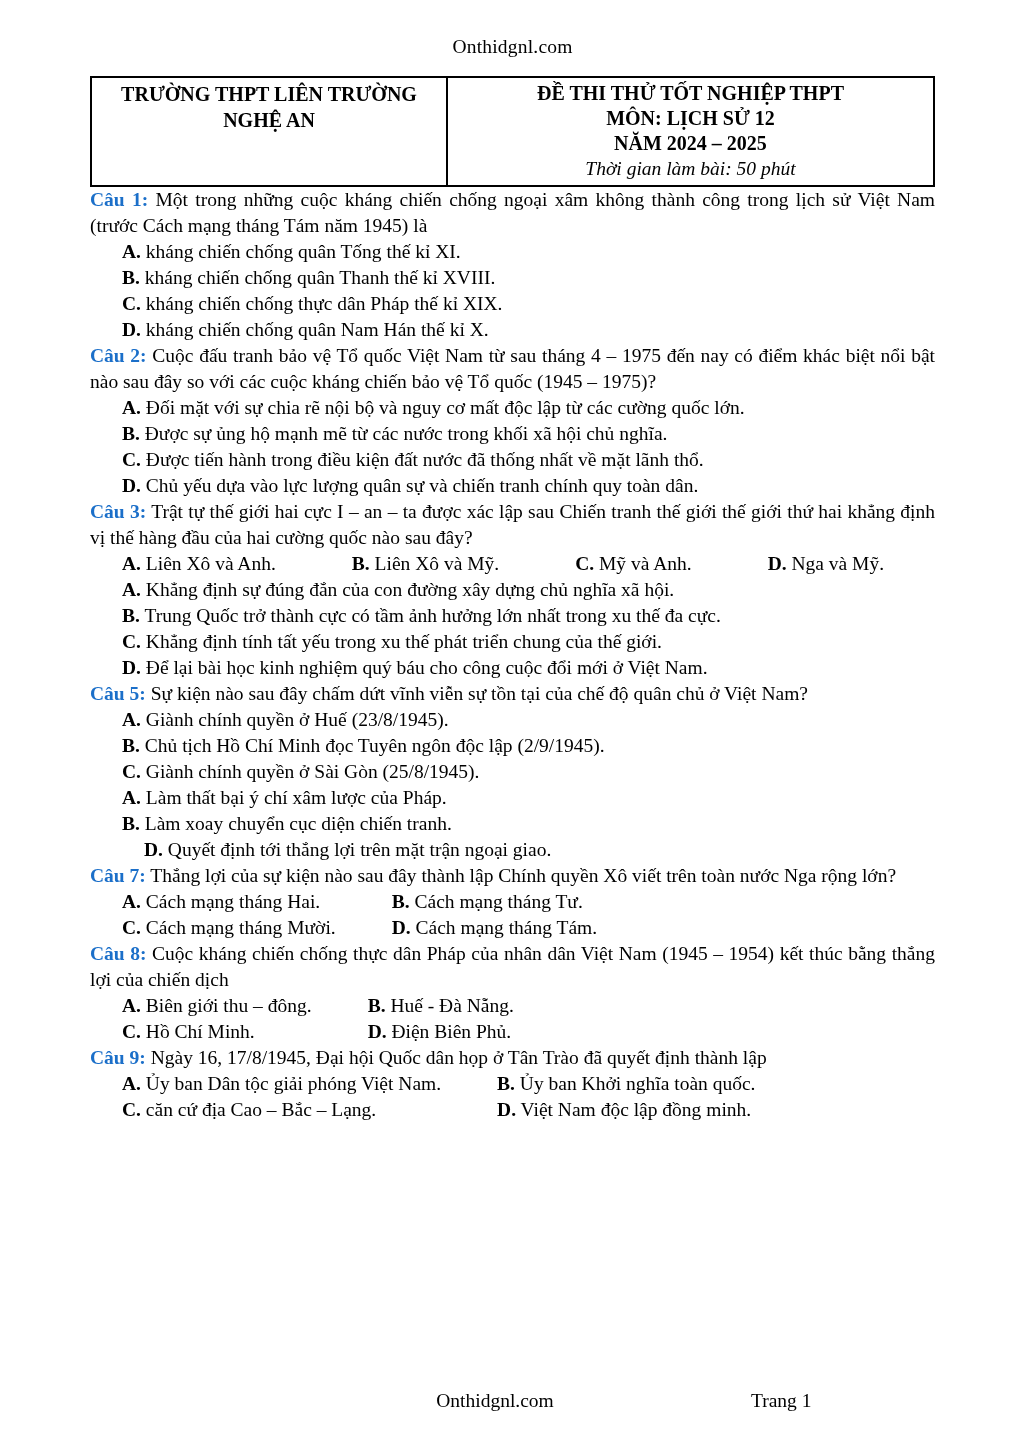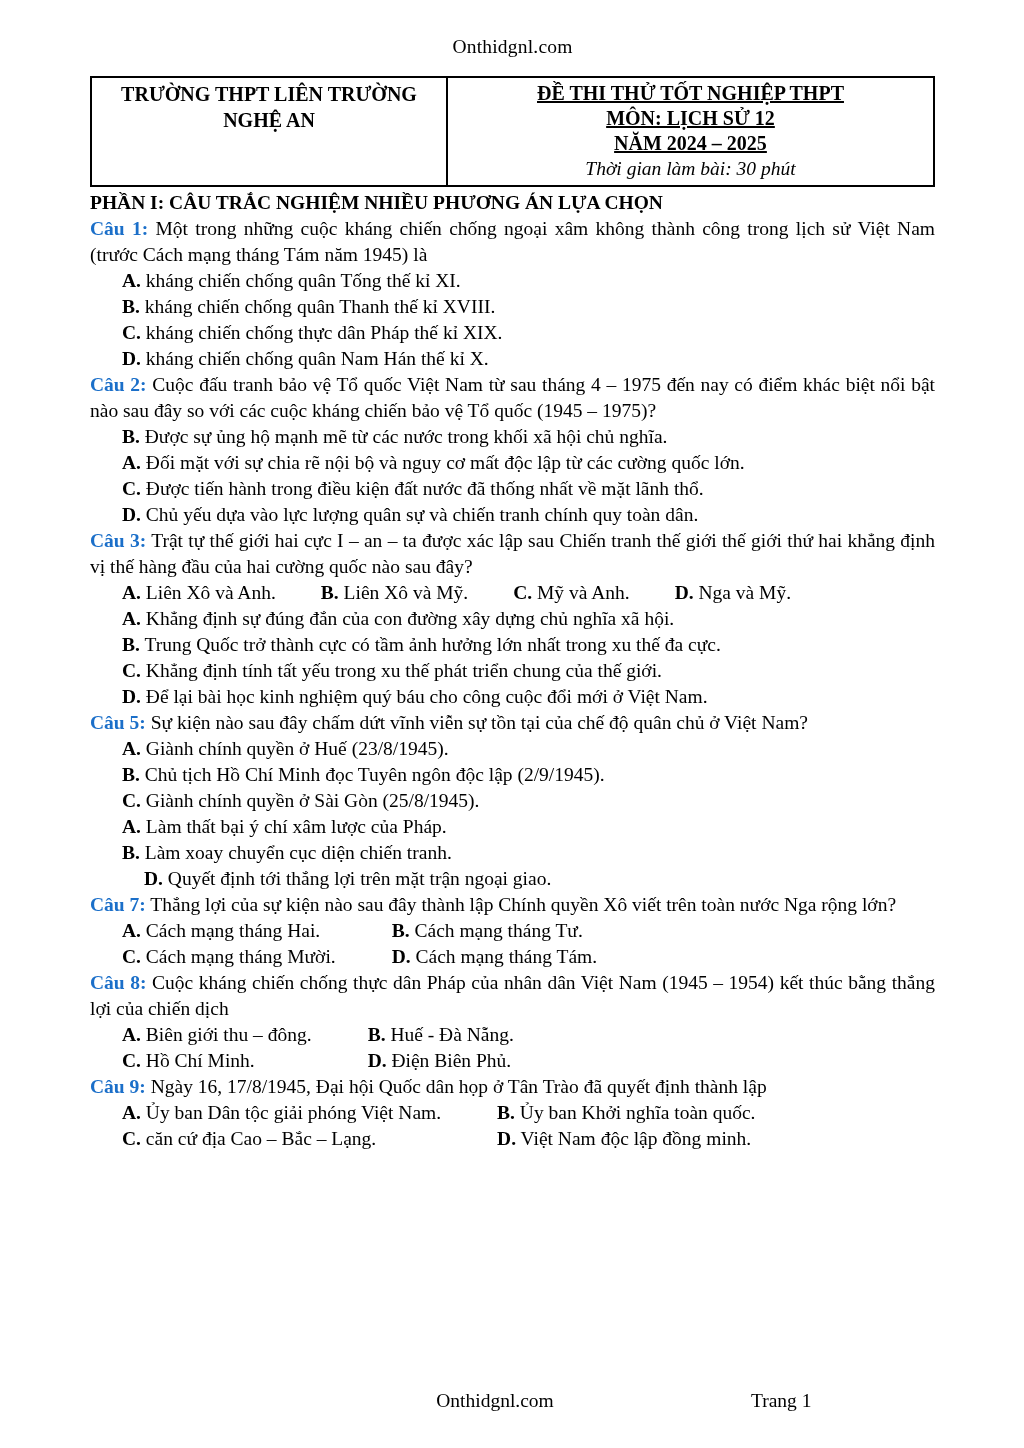--- a/index.html
+++ b/index.html
@@ -16,32 +16,32 @@
     text-align:center; margin-bottom:16px; letter-spacing:0.2px;
   }
 
   .header-table {
     display:grid; grid-template-columns:356px 1fr;
     border:2px solid #000; width:845px;
   }
   .cell { padding:3px 18px 4px; text-align:center; }
   .cell-school { border-right:2px solid #000; }
   .school-line { font-weight:bold; font-size:20px; line-height:26px; }
-  .exam-line { font-weight:bold; font-size:20px; line-height:25px;text-decoration:underline; }
+  .exam-line { font-weight:bold; font-size:20px; line-height:25px; }
   .exam-duration { font-style:italic; font-size:19.5px; line-height:25px; }
 
   .section-title { font-weight:bold; margin-top:3px; }
 
   .question { }
   .q-text { text-align:justify; }
   .q-label { font-weight:bold; color:var(--accent,#1b6fc9); }
   .q-options { padding-left:32px; }
   .q-options .opt-key { font-weight:bold; }
   .q-options.stack .option { display:block; }
-  .q-options.row  { display:grid; grid-template-columns:repeat(4,max-content); column-gap:45px; }
+  .q-options.row  { display:grid; grid-template-columns:repeat(4,max-content); column-gap:76px; }
   .q-options.pair { display:grid; grid-template-columns:max-content 1fr; column-gap:56px; }
   .option.extra-indent { padding-left:22px; }
 
   .page-footer { position:absolute; left:0; bottom:34px; width:1024px; height:26px; }
   .footer-site { position:absolute; left:0; width:1024px; text-align:center; transform:translateX(-17px); }
   .footer-page { position:absolute; left:751px; }
 </style>
 </head>
 <body>
 
@@ -51,41 +51,40 @@
 
   <div class="header-table">
     <div class="cell cell-school">
       <div class="school-line">TRƯỜNG THPT LIÊN TRƯỜNG</div>
       <div class="school-line">NGHỆ AN</div>
     </div>
     <div class="cell cell-exam">
       <div class="exam-line">ĐỀ THI THỬ TỐT NGHIỆP THPT</div>
       <div class="exam-line">MÔN: LỊCH SỬ 12</div>
       <div class="exam-line">NĂM 2024 – 2025</div>
-      <div class="exam-duration">Thời gian làm bài: 30 phút</div>
+      <div class="exam-duration">Thời gian làm bài: 50 phút</div>
     </div>
   </div>
 
-  <div class="section-title">PHẦN I: CÂU TRẮC NGHIỆM NHIỀU PHƯƠNG ÁN LỰA CHỌN</div>
 
   <div>
       <div class="question">
         <p class="q-text"><span class="q-label">Câu 1:</span> Một trong những cuộc kháng chiến chống ngoại xâm không thành công trong lịch sử Việt Nam (trước Cách mạng tháng Tám năm 1945) là</p>
         <div class="q-options stack">
           <div class="option"><span class="opt-key">A.</span> kháng chiến chống quân Tống thế kỉ XI.</div>
           <div class="option"><span class="opt-key">B.</span> kháng chiến chống quân Thanh thế kỉ XVIII.</div>
           <div class="option"><span class="opt-key">C.</span> kháng chiến chống thực dân Pháp thế kỉ XIX.</div>
           <div class="option"><span class="opt-key">D.</span> kháng chiến chống quân Nam Hán thế kỉ X.</div>
         </div>
       </div>
       <div class="question">
         <p class="q-text"><span class="q-label">Câu 2:</span> Cuộc đấu tranh bảo vệ Tổ quốc Việt Nam từ sau tháng 4 – 1975 đến nay có điểm khác biệt nổi bật nào sau đây so với các cuộc kháng chiến bảo vệ Tổ quốc (1945 – 1975)?</p>
         <div class="q-options stack">
+          <div class="option"><span class="opt-key">A.</span> Đối mặt với sự chia rẽ nội bộ và nguy cơ mất độc lập từ các cường quốc lớn.</div>
           <div class="option"><span class="opt-key">B.</span> Được sự ủng hộ mạnh mẽ từ các nước trong khối xã hội chủ nghĩa.</div>
-          <div class="option"><span class="opt-key">A.</span> Đối mặt với sự chia rẽ nội bộ và nguy cơ mất độc lập từ các cường quốc lớn.</div>
           <div class="option"><span class="opt-key">C.</span> Được tiến hành trong điều kiện đất nước đã thống nhất về mặt lãnh thổ.</div>
           <div class="option"><span class="opt-key">D.</span> Chủ yếu dựa vào lực lượng quân sự và chiến tranh chính quy toàn dân.</div>
         </div>
       </div>
       <div class="question">
         <p class="q-text"><span class="q-label">Câu 3:</span> Trật tự thế giới hai cực I – an – ta được xác lập sau Chiến tranh thế giới thế giới thứ hai khẳng định vị thế hàng đầu của hai cường quốc nào sau đây?</p>
         <div class="q-options row">
           <div class="option"><span class="opt-key">A.</span> Liên Xô và Anh.</div>
           <div class="option"><span class="opt-key">B.</span> Liên Xô và Mỹ.</div>
           <div class="option"><span class="opt-key">C.</span> Mỹ và Anh.</div>

